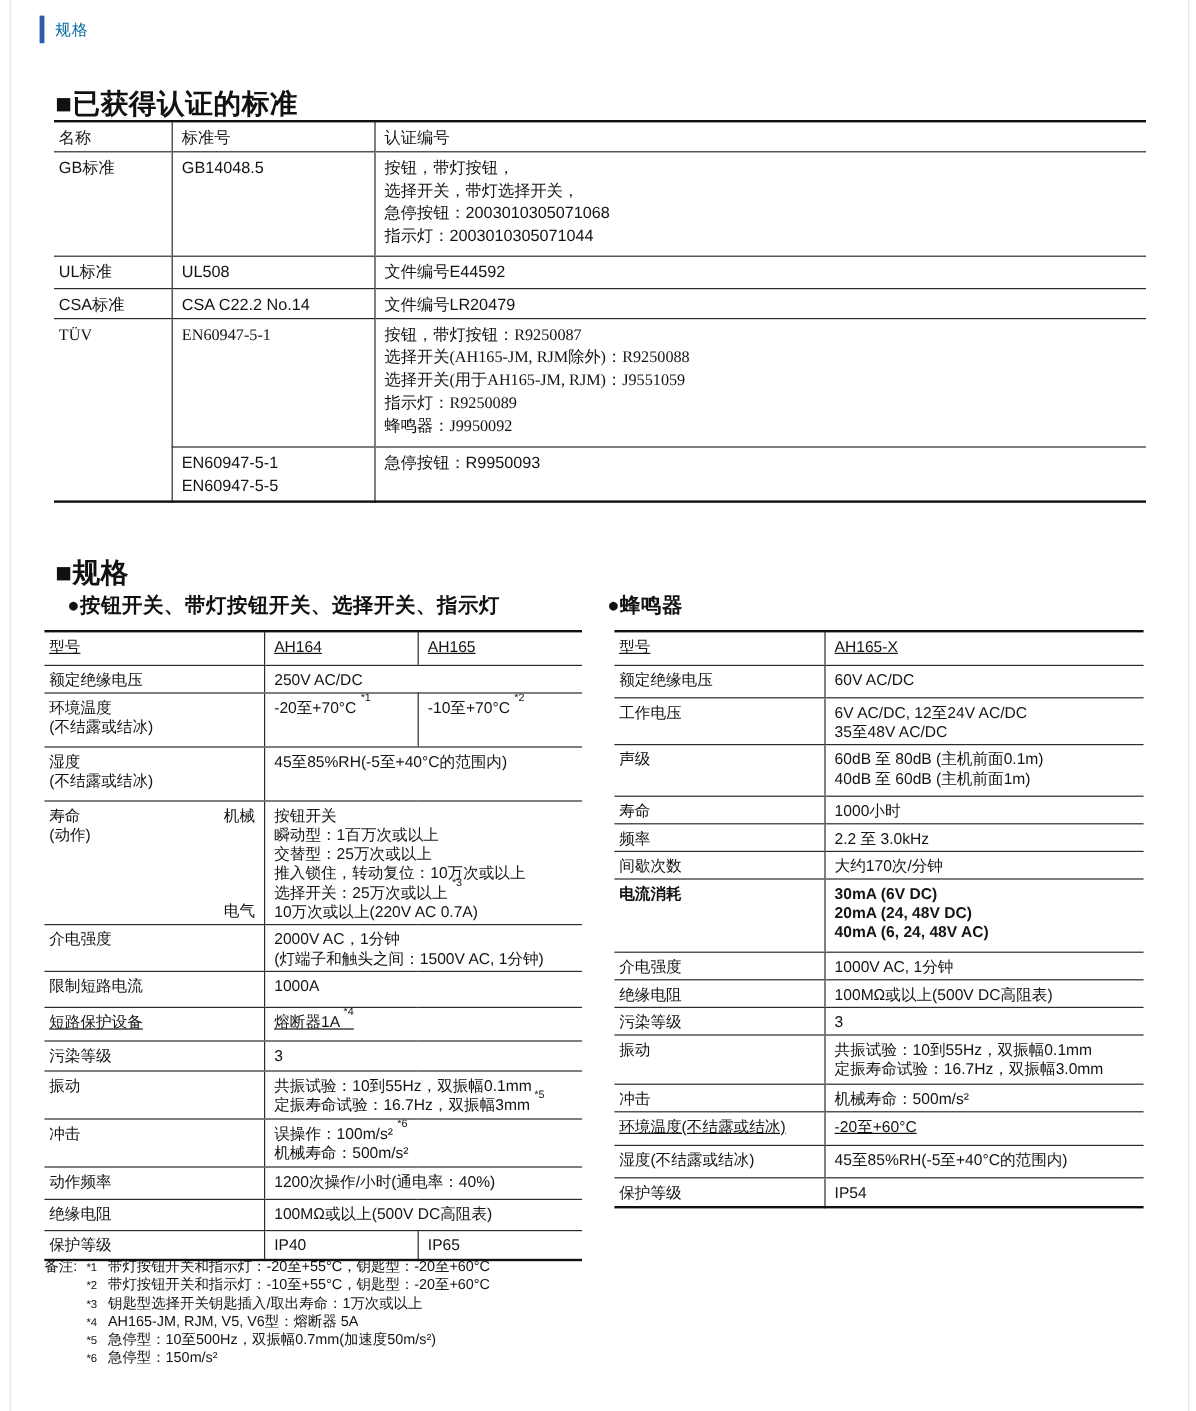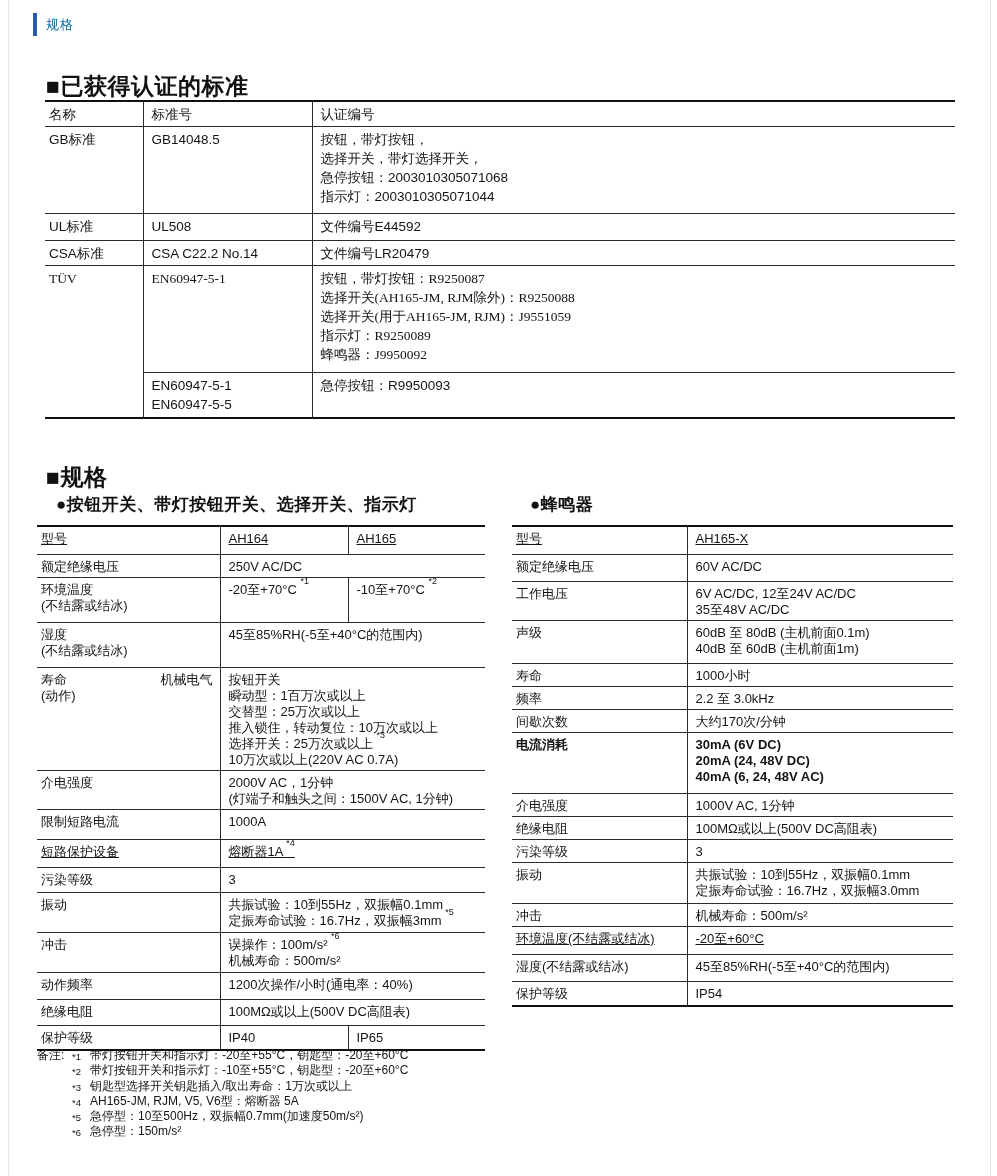--- a/index.html
+++ b/index.html
@@ -16,21 +16,21 @@
   
   .topbar{position:absolute;left:33px;top:13px;height:23px;display:flex;align-items:center;}
   .bluebar{display:inline-block;width:4px;height:23px;background:#2a5caa;margin-right:9px;}
   .toplabel{font-size:13px;color:#0369a1;letter-spacing:1px;}
 
   .sec-title{position:absolute;font-size:23px;font-weight:bold;color:#111;letter-spacing:0.5px;margin:0;}
   #title-standards{left:46px;top:59px;margin-top:12px;}
   #title-specs{left:46px;top:462px;}
   .sub-title{position:absolute;font-size:17px;font-weight:bold;color:#111;margin:0;letter-spacing:0.5px;}
   #subtitle-switch{left:34px;top:493px;margin-left:22px;}
-  #subtitle-buzzer{left:506px;top:493px;margin-left:24px;}
+  #subtitle-buzzer{left:506px;top:493px;}
 
   table{border-collapse:collapse;table-layout:fixed;}
   td{box-sizing:border-box;vertical-align:top;padding:3px 7px 2px 4px;
      border-bottom:1px solid #2b2b2b;overflow:hidden;}
   .vl{border-left:1px solid #2b2b2b;padding-left:8px;}
 
   
   #standards-table{position:absolute;left:45px;top:100px;width:910px;
     border-top:2px solid #111;border-bottom:2px solid #111;font-size:13.5px;line-height:19px;}
   #standards-table td{line-height:19px;}
@@ -47,21 +47,21 @@
   
   tr.h22 td{height:22px;} tr.h23 td{height:23px;} tr.h24 td{height:24px;}
   tr.h25 td{height:25px;} tr.h26 td{height:26px;} tr.h27 td{height:27px;margin-top:20px;}
   tr.h28 td{height:28px;text-decoration:underline;} tr.h30 td{height:30px;} tr.h34 td{height:34px;}
   tr.h39 td{height:39px;} tr.h40 td{height:40px;} tr.h41 td{height:41px;}
   tr.h43 td{height:43px;} tr.h45 td{height:45px;} tr.h61 td{height:61px;font-weight:bold;}
   tr.h87 td{height:87px;} tr.h98 td{height:98px;} tr.h107 td{height:107px;font-family:Liberation Serif, serif;}
 
   
   .life-wrap{display:flex;justify-content:space-between;height:100%;}
-  .life-side{display:flex;flex-direction:row;justify-content:flex-start;
+  .life-side{display:flex;flex-direction:column;justify-content:space-between;
              text-align:right;padding-bottom:1px;}
 
   
   #notes{position:absolute;left:37px;top:1048px;width:470px;font-size:12px;line-height:15.3px;color:#141414;}
   .note-row{display:flex;}
   .note-prefix{width:35px;flex:none;}
   .note-marker{width:18px;flex:none;font-size:9.5px;position:relative;top:1px;}
   .note-text{flex:1;}
 </style>
 </head>

